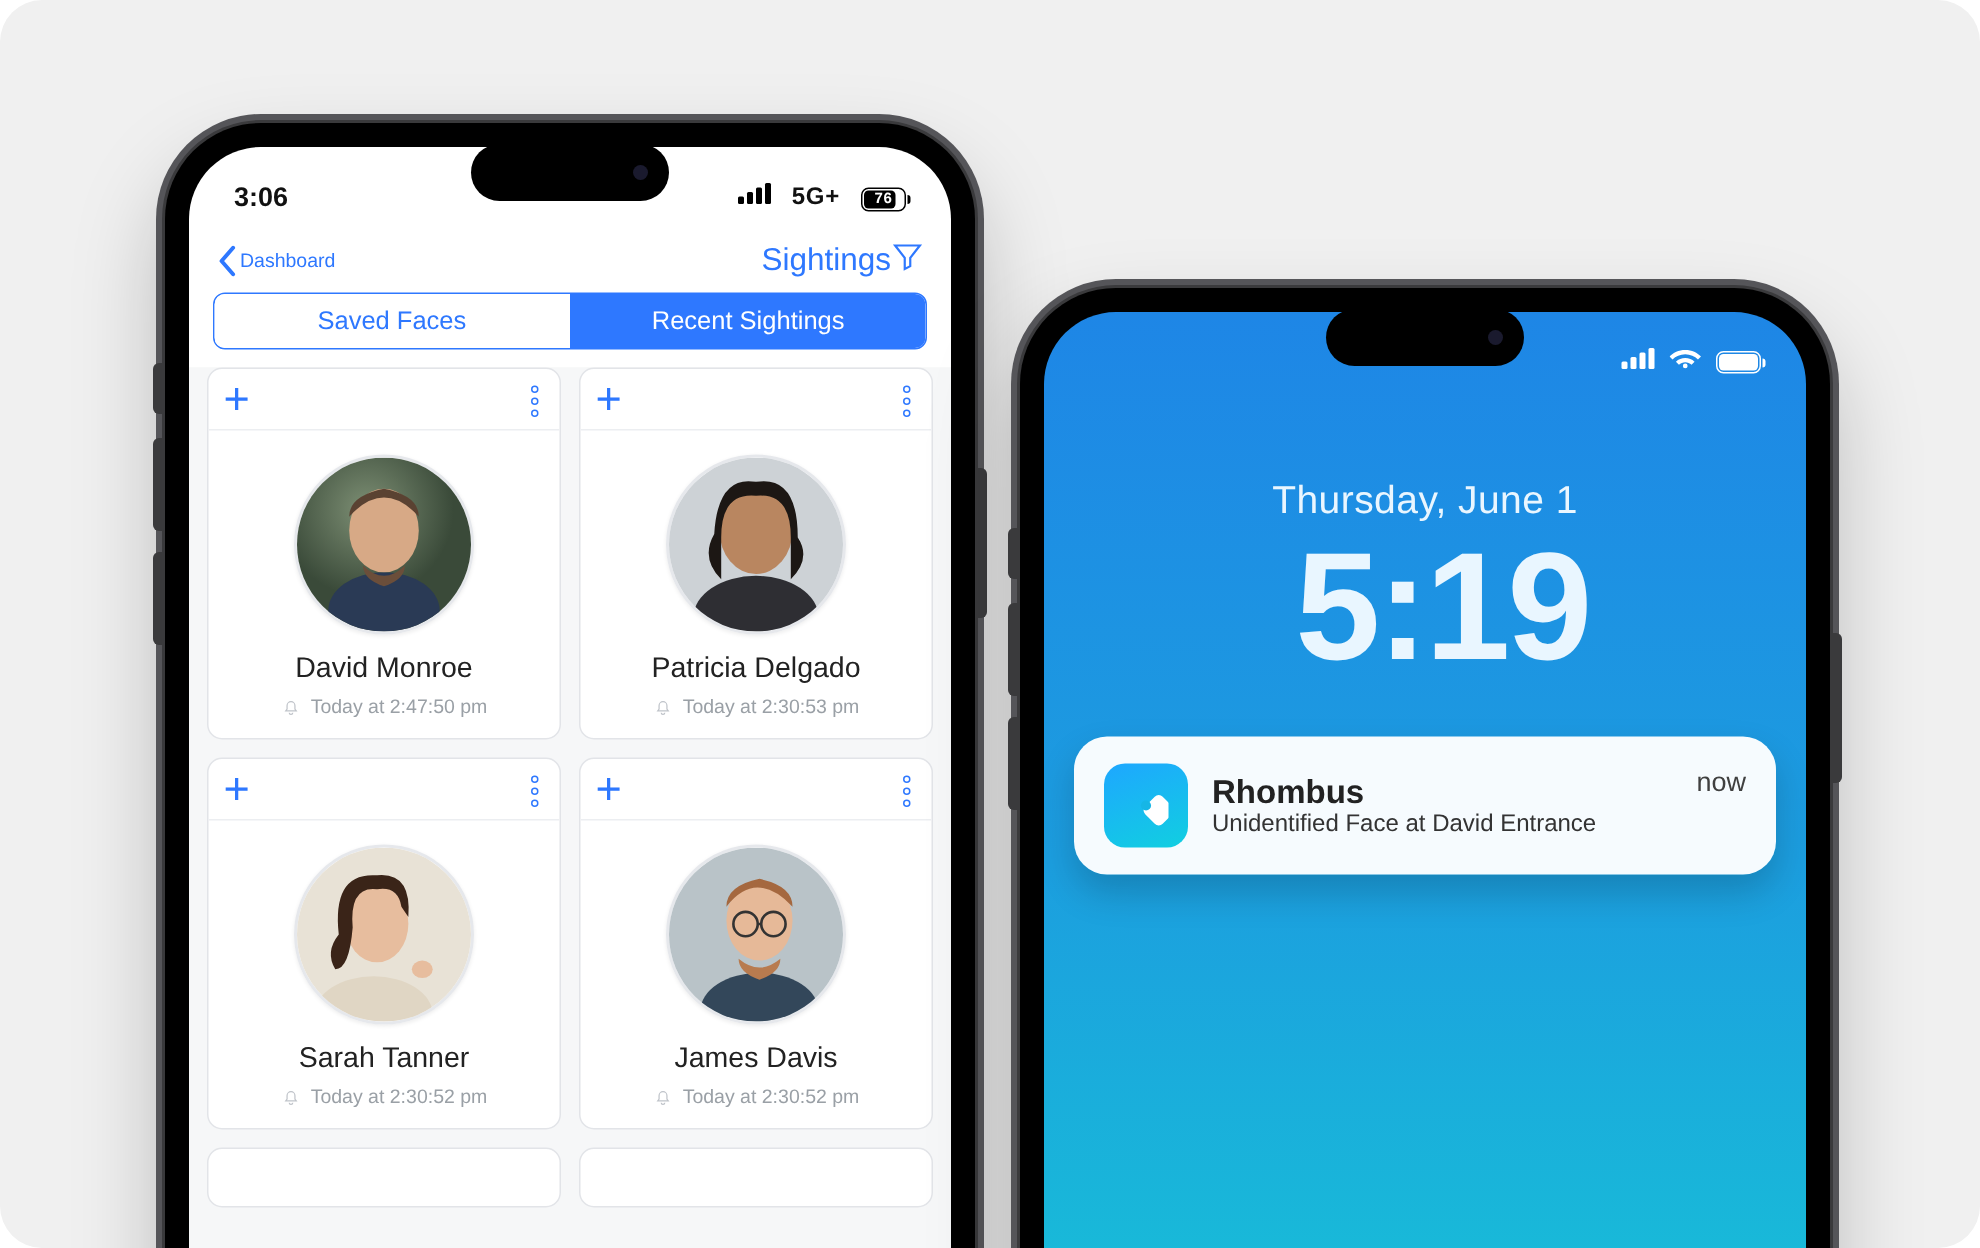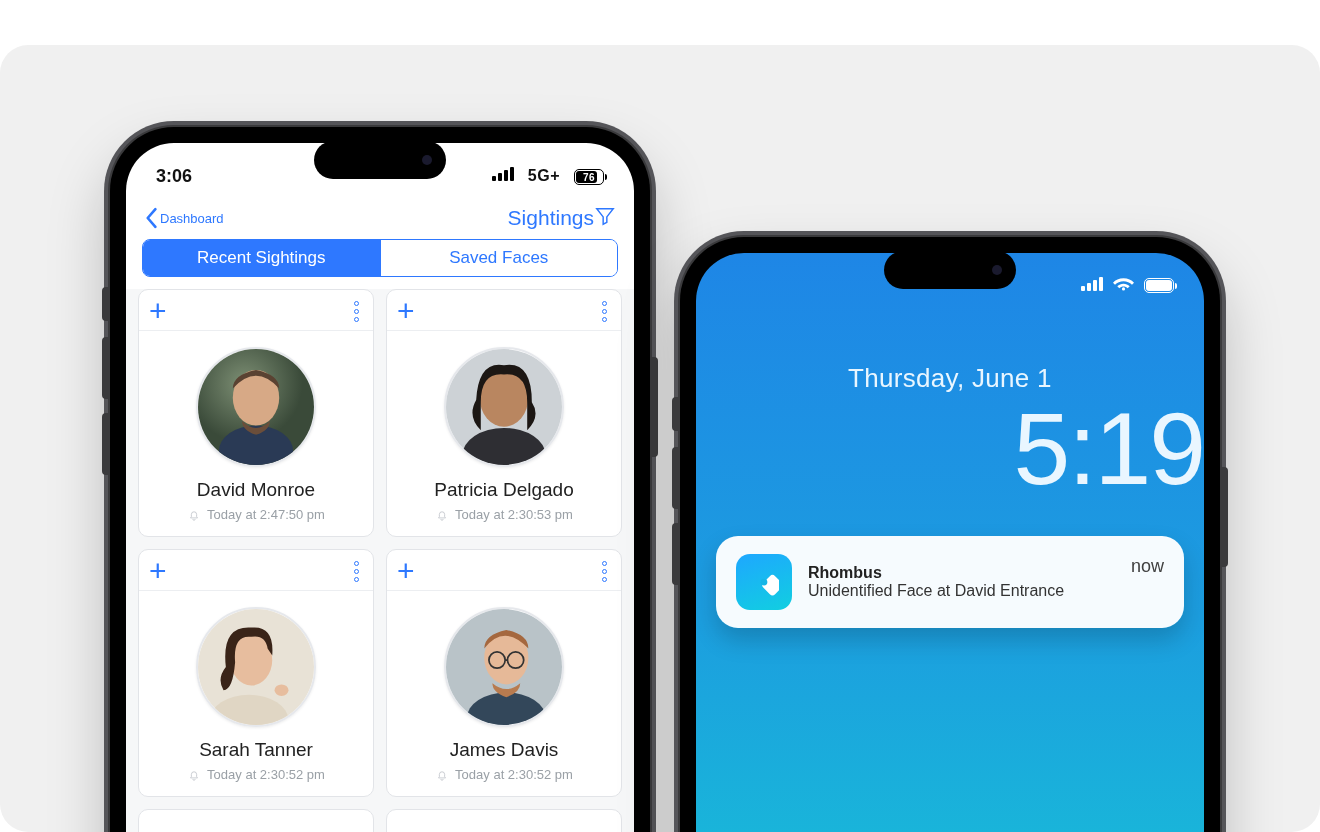--- a/index.html
+++ b/index.html
@@ -10,21 +10,20 @@
     height: 832px;
     overflow: hidden;
     position: relative;
   }
   .stage {
     position: absolute;
     inset: 0;
     background: #f0f0f0;
     border-radius: 28px;
     overflow: hidden;
-    margin-top: 45px;
   }
 
   
   .phone {
     position: absolute;
     background: #000;
     border-radius: 64px;
     box-shadow:
       0 0 0 2px #3a3a3c,
       0 0 0 6px #555559,
@@ -149,39 +148,39 @@
     display:flex; align-items:center; gap:10px; color:#fff;
   }
   .lock-status .sig-bars span{ background:#fff; }
   .wifi-ico, .batt-w { color:#fff; }
   .wifi-ico svg{ width:21px; height:21px; fill:#fff;}
   .batt-w { position:relative; width:30px; height:15px; border:1.6px solid #fff; border-radius:5px;}
   .batt-w::before{ content:""; position:absolute; inset:1px; background:#fff; border-radius:3px;}
   .batt-w::after{ content:""; position:absolute; right:-4px; top:4px; width:2.5px; height:6px; background:#fff; border-radius:0 2px 2px 0;}
 
   .lock-date { text-align:center; color:#e9f6ff; font-size:26px; font-weight:500; margin-top:110px; letter-spacing:.3px;}
-  .lock-time { text-align:right; color:#e9f6ff; font-size:102px; font-weight:400; line-height:1; margin-top:4px; letter-spacing:-2px;padding-left:23px;}
+  .lock-time { text-align:center; color:#e9f6ff; font-size:102px; font-weight:700; line-height:1; margin-top:4px; letter-spacing:-2px;padding-left:23px;}
 
   .notif {
     margin: 36px 20px 0;
     background: rgba(255,255,255,.96);
     border-radius: 22px;
     padding: 18px 20px;
     display:flex; gap:16px; align-items:center;
     box-shadow: 0 12px 24px rgba(0,0,0,.18);
   }
   .notif-icon {
     width:56px; height:56px; border-radius:14px;
     background: linear-gradient(160deg,#1ea7ff 0%, #11cfe0 100%);
     display:flex; align-items:center; justify-content:center;
     flex-shrink:0;
   }
   .notif-icon svg{ width:30px; height:30px; }
   .notif-text { flex:1; }
-  .notif-title { font-weight:700; font-size:16px; color:#222; }
+  .notif-title { font-weight:700; font-size:22px; color:#222; }
   .notif-body { font-size:16px; color:#333; }
   .notif-time { color:#404040; font-size:18px; align-self:flex-start; margin-top:2px;}
 
   [data-interactable="true"]{ cursor:pointer; }
 </style>
 </head>
 <body>
 
 <div class="stage">
 
@@ -216,22 +215,22 @@
         <div class="navtitle" data-interactable="false">Sightings</div>
         <div class="filterbtn" data-interactable="true">
           <svg viewBox="0 0 24 24" data-interactable="false">
               <path d="M3 4h18L14 13v6l-4 2v-8L3 4z"></path>
             </svg>
         </div>
       </div>
 
       <div class="segwrap">
         <div class="segmented" data-interactable="false">
+          <div class="seg" data-interactable="true">Saved Faces</div>
           <div class="seg active" data-interactable="true">Recent Sightings</div>
-          <div class="seg" data-interactable="true">Saved Faces</div>
         </div>
       </div>
 
       <div class="appbody">
         <div class="cards" data-interactable="false">
 
           <div class="card" data-interactable="true">
             <div class="card-top">
               <span class="plus" data-interactable="true">+</span>
               <span class="kebab" data-interactable="true">

